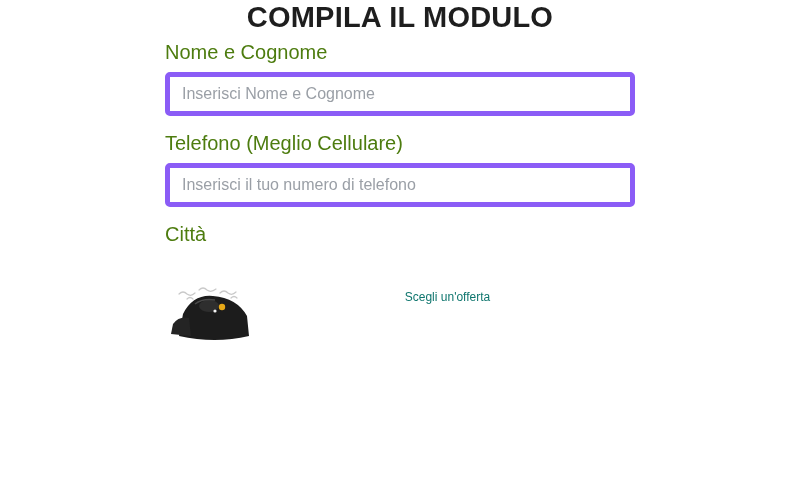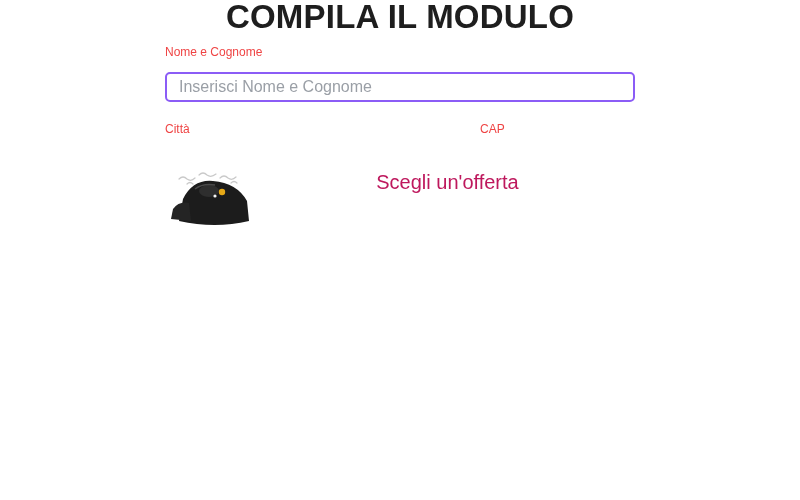--- a/index.html
+++ b/index.html
@@ -9,106 +9,109 @@
     background: #ffffff;
     overflow: hidden;
     font-family: "Liberation Sans", "DejaVu Sans", sans-serif;
   }
   .container {
     width: 470px;
     margin: 0 auto;
     padding-top: 2px;
   }
   .page-title {
-    font-size: 33px;
+    font-size: 29px;
     font-weight: 700;
     color: #1e1e1e;
     text-align: center;
     line-height: 30px;
     margin-bottom: 11px;
     letter-spacing: 0.2px;
   }
   .form-group {
     margin-bottom: 18px;
   }
   .field-label {
     display: block;
-    font-size: 12px;
+    font-size: 20px;
     line-height: 18px;
-    color: #ef4444;
+    color: #4d7c0f;
     margin-bottom: 11px;
   }
   .text-input {
     display: block;
     width: 100%;
-    height: 30px;
+    height: 44px;
     padding: 8px 12px;
     font-family: "Liberation Sans", "DejaVu Sans", sans-serif;
     font-size: 16px;
     color: #212529;
     background: #ffffff;
-    border: 2px solid #8b5cf6;
+    border: 5px solid #8b5cf6;
     border-radius: 5px;
     outline: none;
   }
   .text-input::placeholder {
     color: #9a9fa6;
     opacity: 1;
   }
   .two-col-row {
     display: flex;
-    gap: 5px;
-    margin-bottom: 20px;
+    gap: 26px;
+    margin-bottom: 30px;
   }
   .col-city { flex: 0 0 310px; width: 310px; }
   .col-cap  { flex: 0 0 150px; width: 150px; }
   .col-city .text-input, .col-cap .text-input { width: 100%; }
   .offer-section {
     display: flex;
     align-items: flex-start;
     margin-top: 18px;
   }
   .offer-image-wrap {
     flex: 0 0 95px;
     width: 95px;
     height: 62px;
   }
   .offer-heading-wrap {
     flex: 1;
     text-align: center;
     padding-top: 3px;
   }
   .offer-heading {
-    font-size: 20px;
-    color: #be185d;
+    font-size: 12px;
+    color: #0f766e;
     line-height: 20px;
   }
 </style>
 </head>
 <body>
 
 <div class="container">
 
   <h1 class="page-title">COMPILA IL MODULO</h1>
 
   <div class="form-group">
     <label class="field-label">Nome e Cognome</label>
     <input type="text" class="text-input" placeholder="Inserisci Nome e Cognome" style="">
   </div>
 
+  <div class="form-group">
+    <label class="field-label">Telefono (Meglio Cellulare)</label>
+    <input type="text" class="text-input" placeholder="Inserisci il tuo numero di telefono" style="">
+  </div>
 
   <div class="form-group">
   </div>
 
   <div class="two-col-row">
     <div class="col-city">
       <label class="field-label">Città</label>
     </div>
     <div class="col-cap">
-      <label class="field-label">CAP</label>
     </div>
   </div>
 
 
   <div class="offer-section">
     <div class="offer-image-wrap">
       
       <svg width="95" height="62" viewBox="0 0 95 62" xmlns="http://www.w3.org/2000/svg" aria-hidden="true">
 
         <g stroke="#c9c9c9" stroke-width="1.2" fill="none" stroke-linecap="round">

